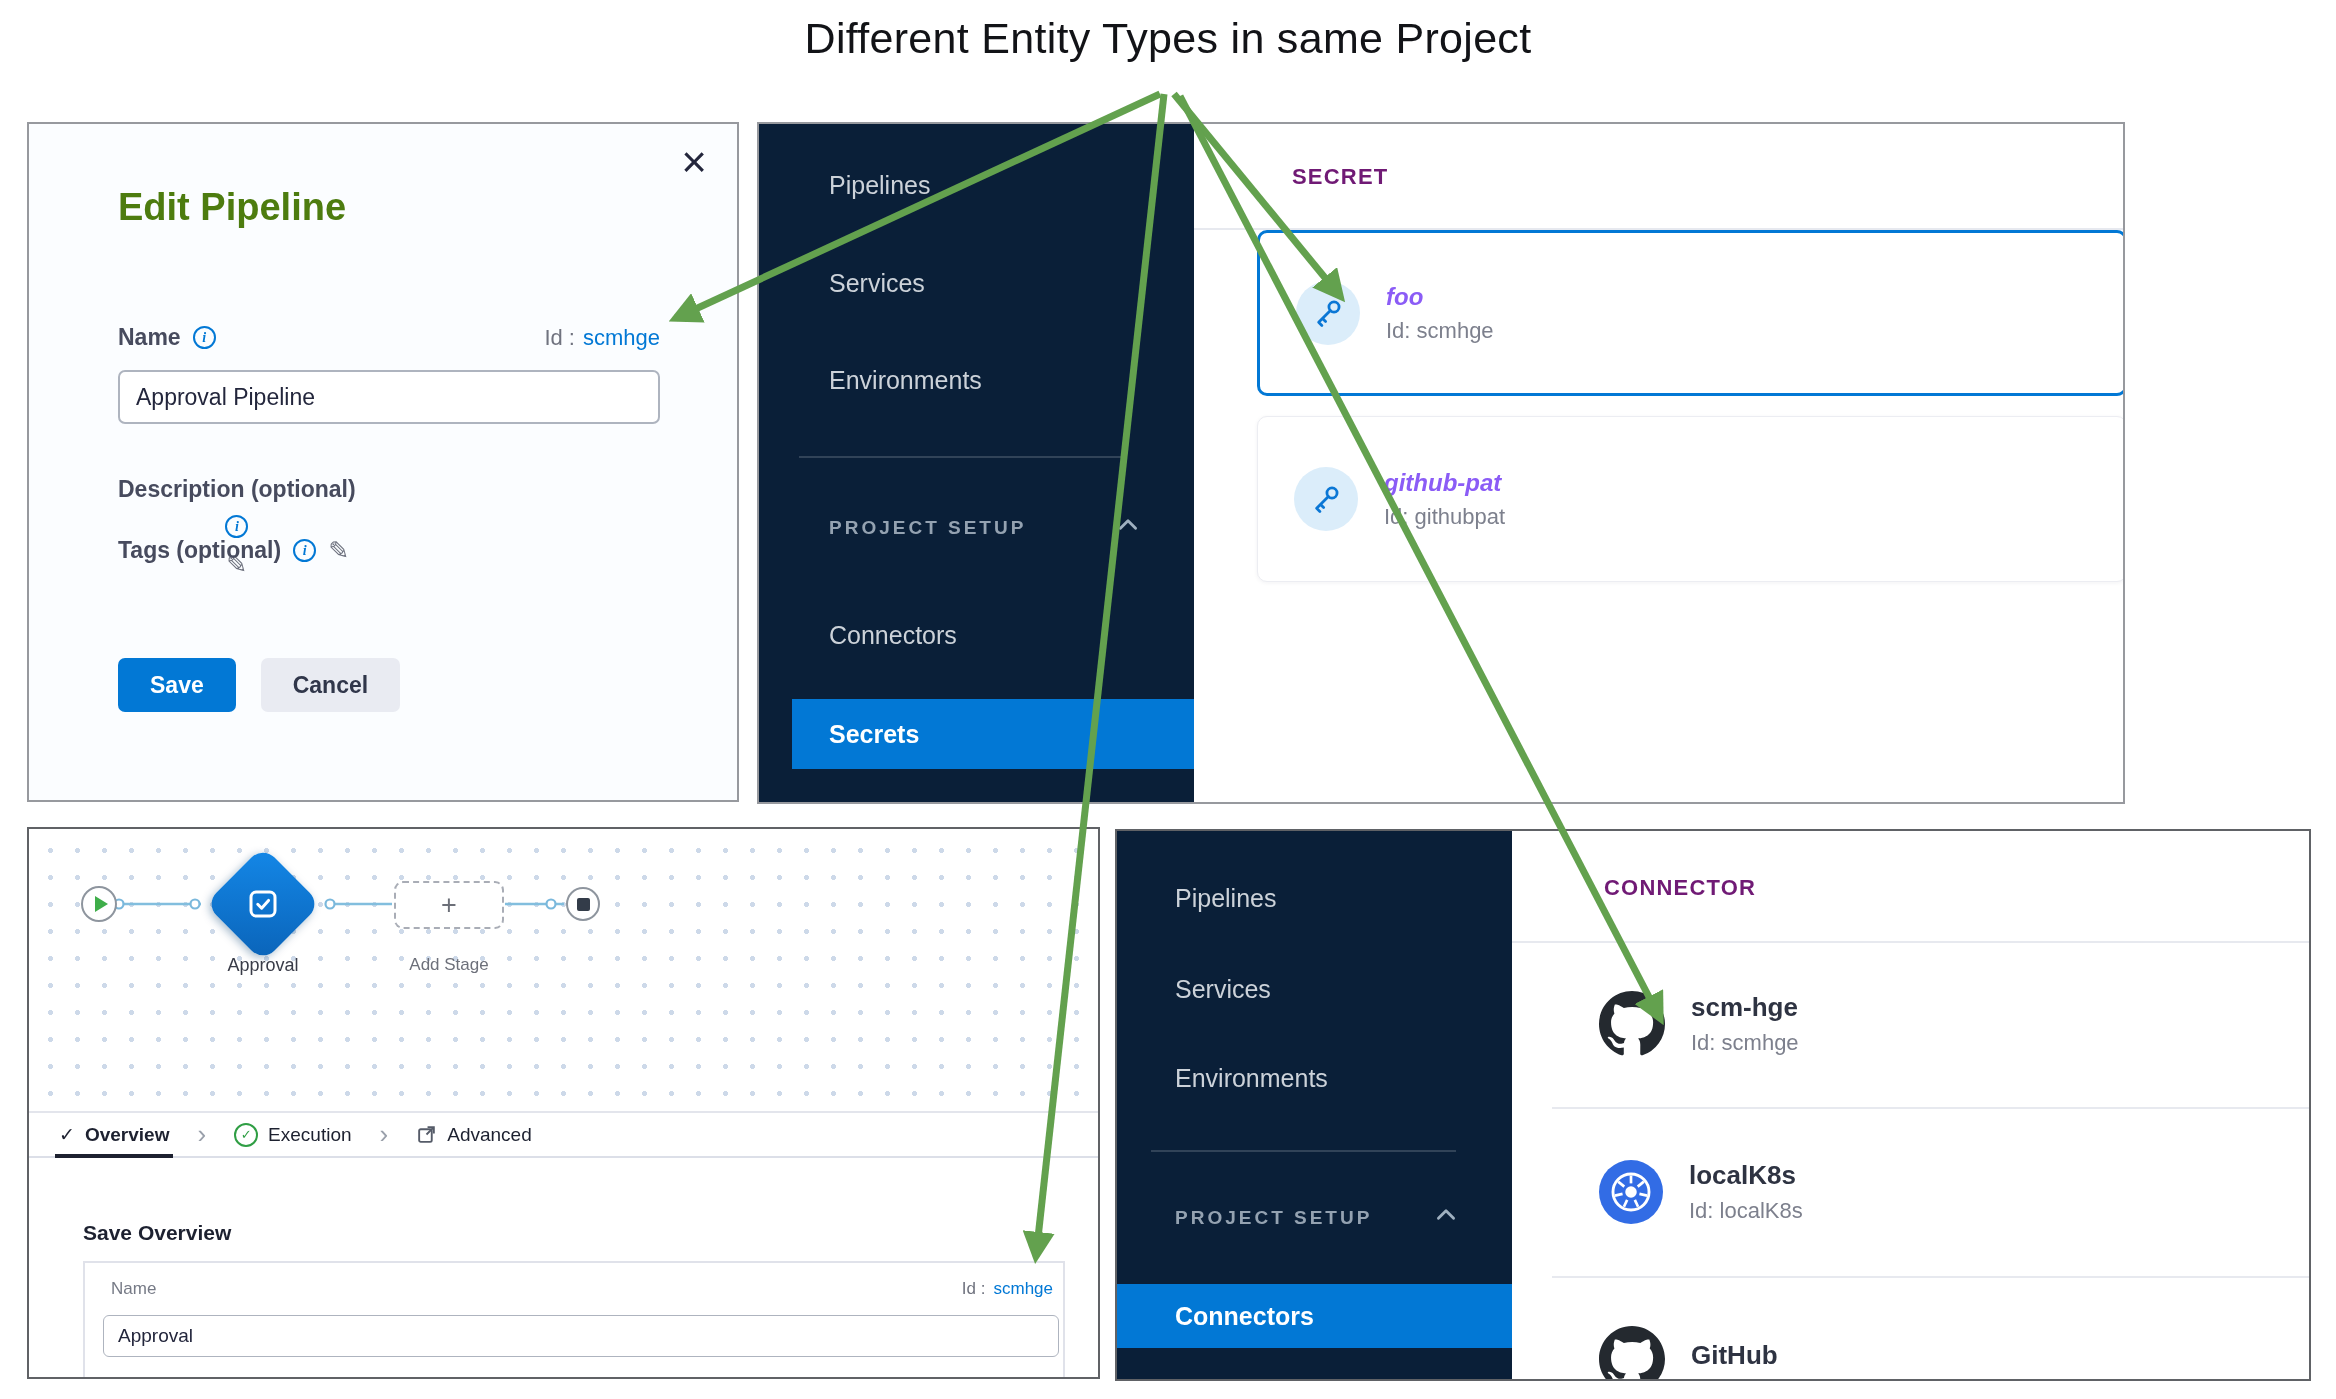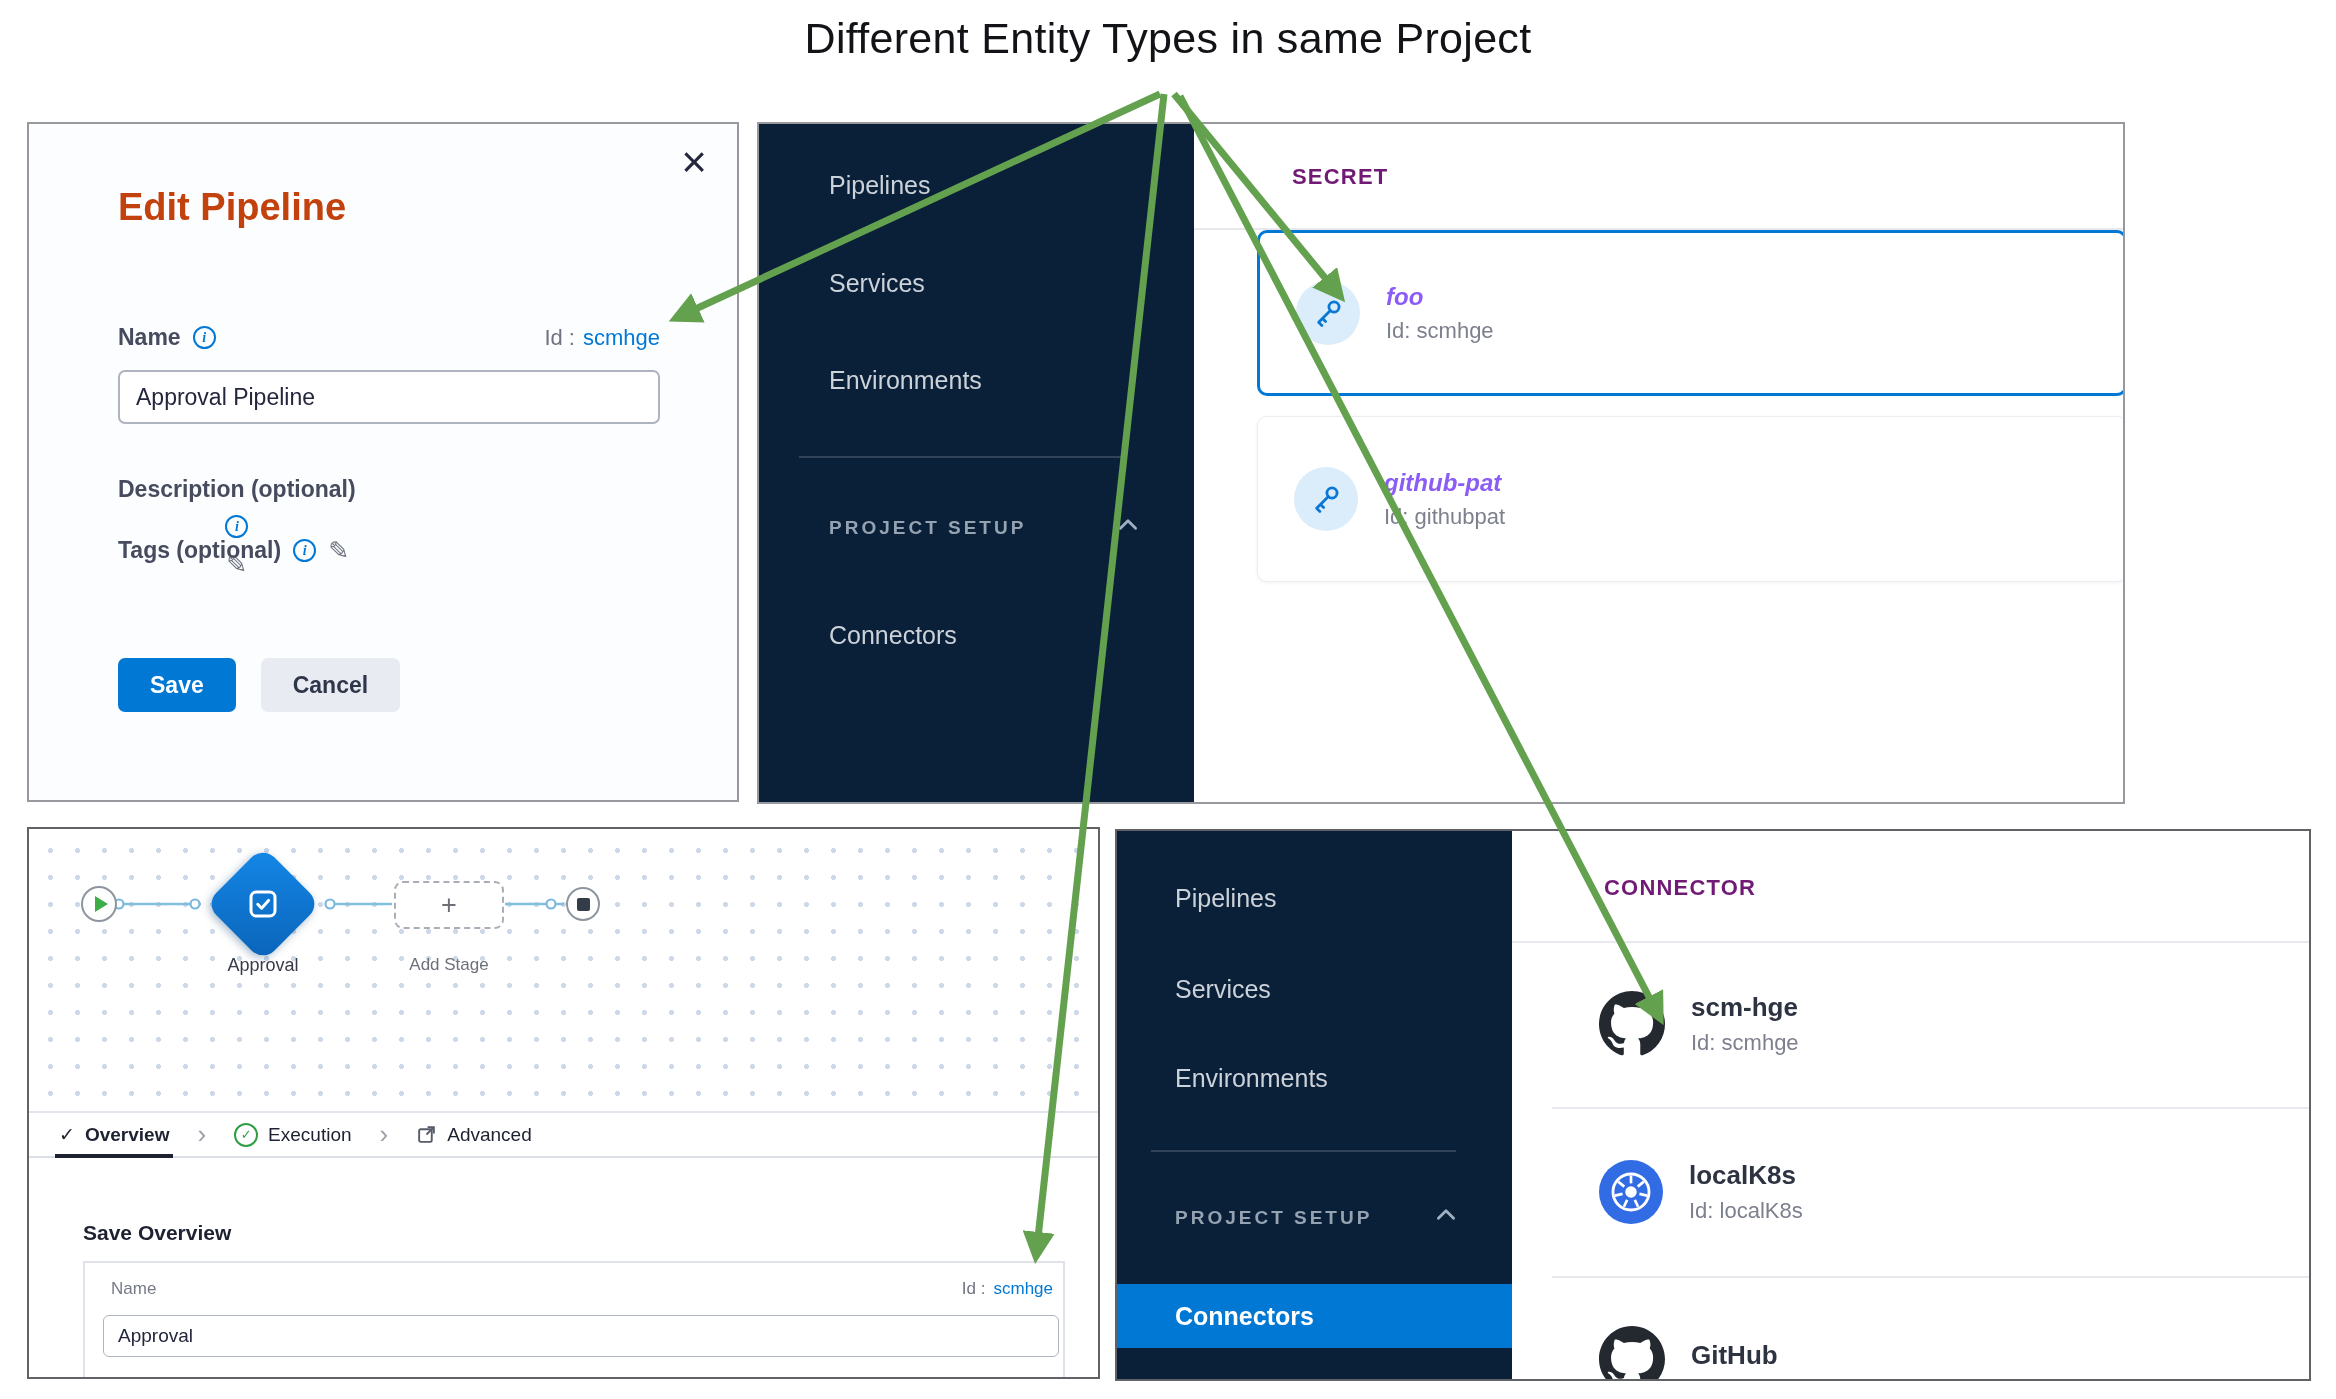--- a/index.html
+++ b/index.html
@@ -14,21 +14,21 @@
     font-size:43px; font-weight:500; color:#121317; letter-spacing:.3px;
   }
 
   .arrows { position:absolute; left:0; top:0; z-index:60; pointer-events:none; }
 
   .panel { position:absolute; background:#fff; z-index:10; overflow:hidden; }
 
   
   #editPipeline { left:27px; top:122px; width:712px; height:680px; border:2px solid #97999e; background:#fbfdff; }
   #editPipeline .close-x { position:absolute; top:16px; right:30px; font-size:44px; font-weight:300; color:#23263c; line-height:1; cursor:pointer; }
-  #editPipeline .modal-title { position:absolute; top:62px; left:89px; font-size:38px; font-weight:700; color:#c2410c; }
+  #editPipeline .modal-title { position:absolute; top:62px; left:89px; font-size:38px; font-weight:700; color:#4d7c0f; }
   .label-row { display:flex; align-items:center; gap:12px; font-size:23px; font-weight:600; color:#474b5e; }
   #epNameRow { position:absolute; top:200px; left:89px; width:542px; display:flex; justify-content:space-between; align-items:center; }
   .info-i {
     display:inline-flex; width:23px; height:23px; border-radius:50%;
     border:2px solid #0278d5; color:#0278d5; font-size:14px; font-style:italic; font-weight:700;
     align-items:center; justify-content:center; font-family:"Liberation Serif",serif;
   }
   .pencil { font-size:25px; color:#6d717e; }
   .id-group { font-size:22px; color:#70737f; font-weight:400; display:flex; gap:8px; align-items:flex-start; }
   .id-link { color:#0278d5; font-weight:500; cursor:pointer; }
@@ -183,20 +183,21 @@
   <aside class="sidebar" style="width:435px">
     <div class="nav-item" style="left:70px; top:44px">Pipelines</div>
     <div class="nav-item" style="left:70px; top:142px">Services</div>
     <div class="nav-item" style="left:70px; top:239px">Environments</div>
     <div class="nav-divider" style="left:40px; right:67px; top:332px"></div>
     <div class="nav-section" style="left:70px; top:393px">PROJECT SETUP</div>
     <svg class="chev-up" style="left:356px; top:388px" viewBox="0 0 24 24">
       <path d="M5 15 l7-7 7 7" fill="none" stroke="#9fb0c0" stroke-width="2.6" stroke-linecap="round" stroke-linejoin="round"></path>
     </svg>
     <div class="nav-item" style="left:70px; top:494px">Connectors</div>
+    <div class="nav-active" style="left:33px; right:0; top:575px; height:70px; padding-left:37px">Secrets</div>
   </aside>
 
   <div class="content">
     <div class="list-header" style="left:98px; top:40px">SECRET</div>
     <div class="hr" style="left:0; right:0; top:104px"></div>
 
     <div class="secret-card selected" style="top:106px; height:166px">
       <span class="icon-circle key-bg">
         <svg width="32" height="32" viewBox="0 0 24 24" fill="none" stroke="currentColor" stroke-width="2.1" stroke-linecap="round">
           <circle cx="16.5" cy="7.5" r="3.8"></circle>

